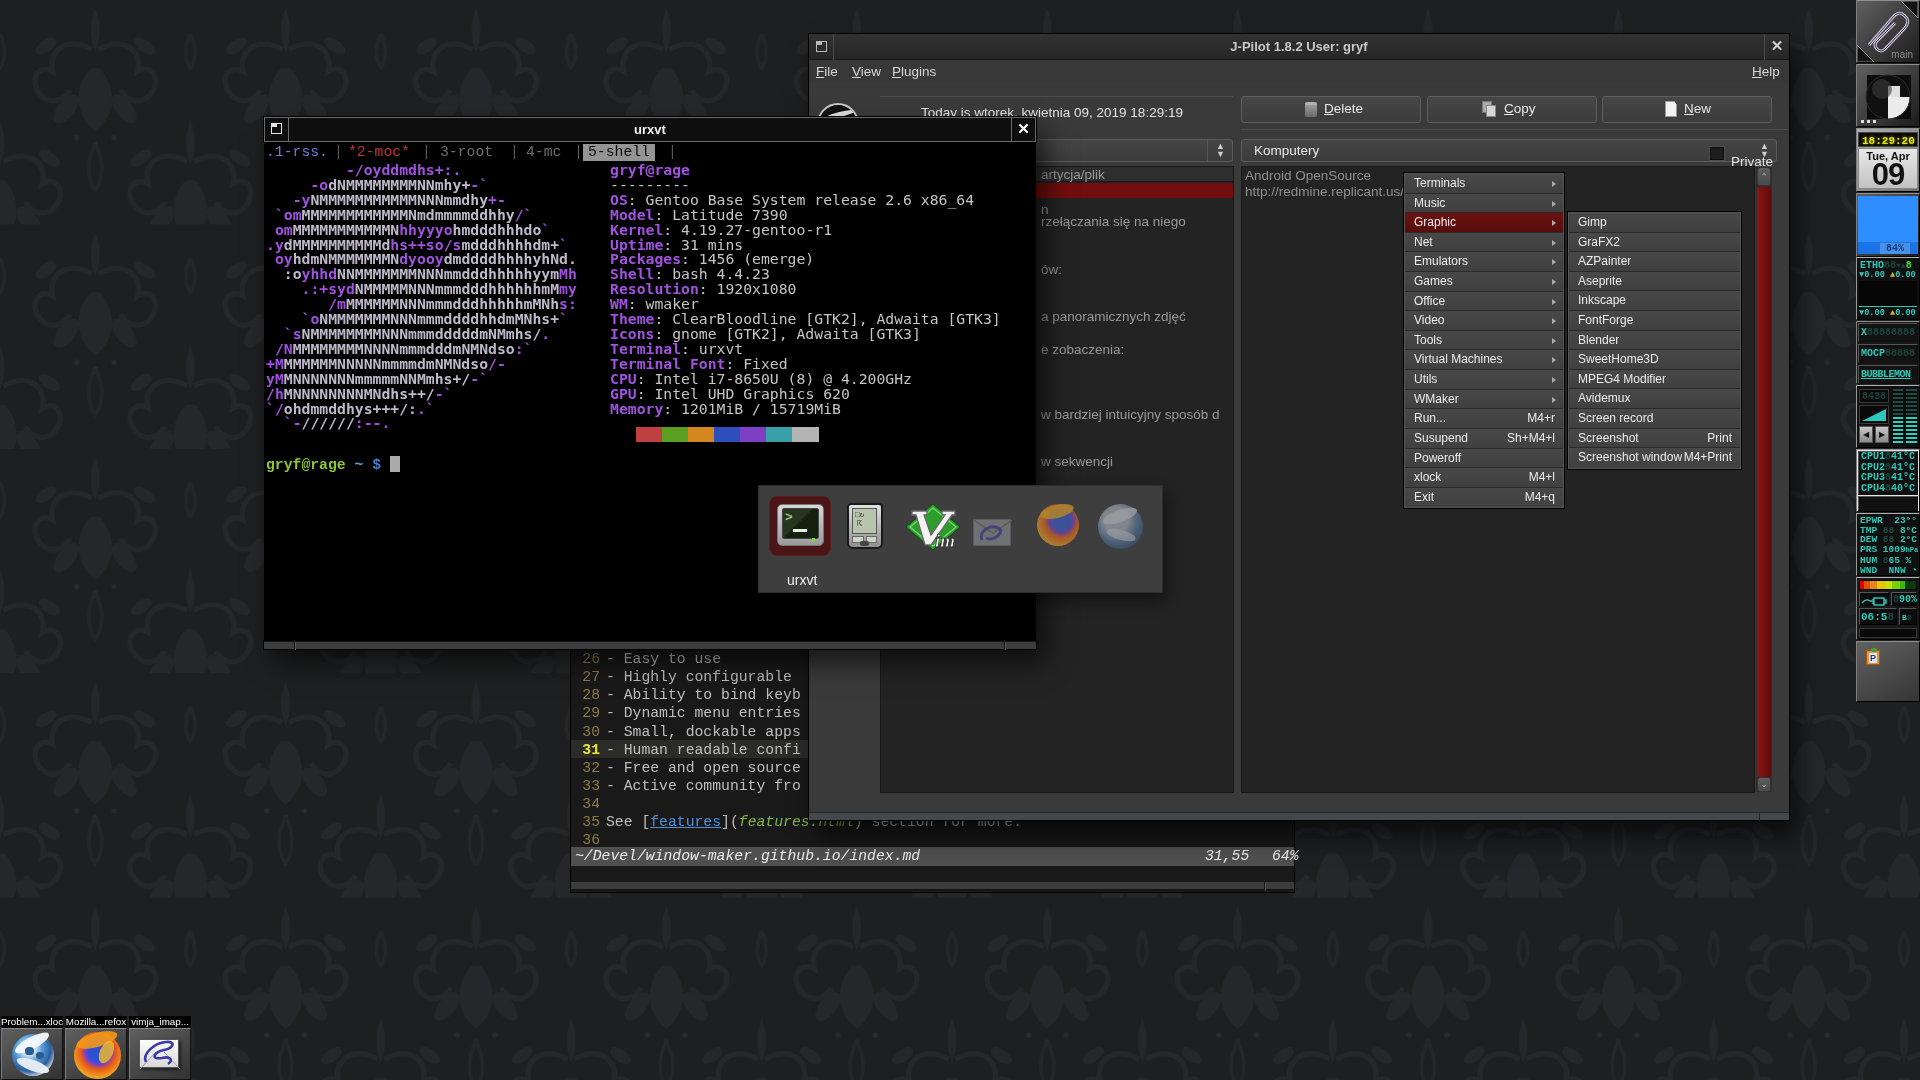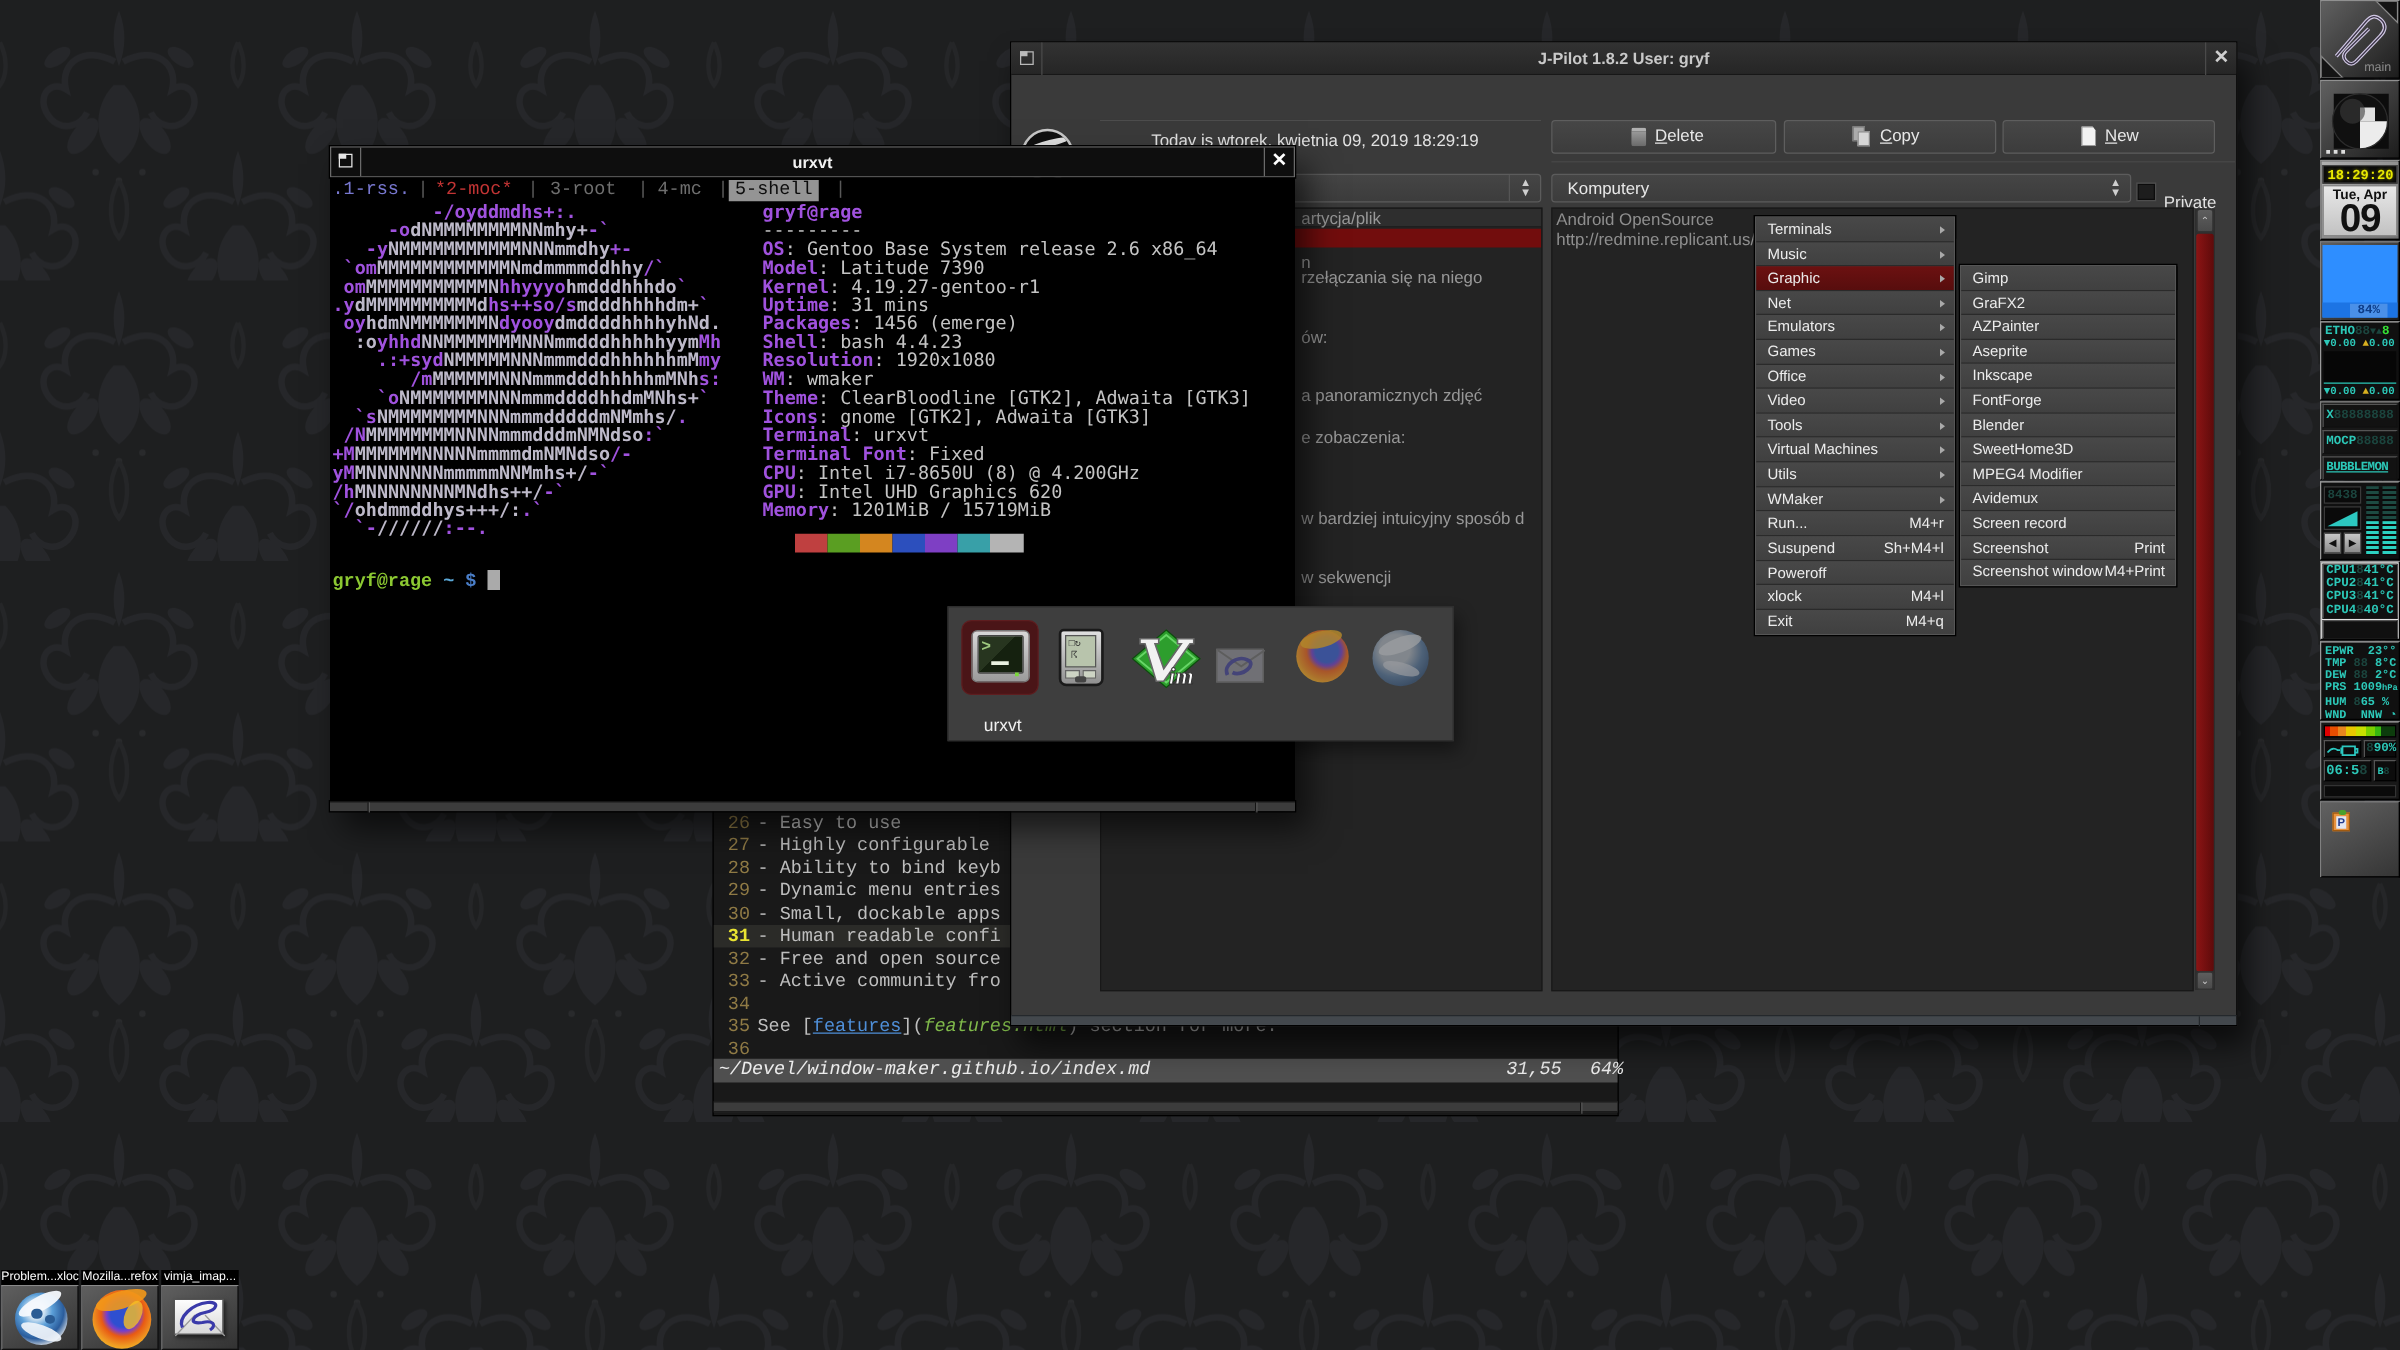--- a/index.html
+++ b/index.html
@@ -106,20 +106,26 @@
 <div id="jp" class="abs">
  <div class="tb">
   <div class="abs" style="left:26px;right:26px;top:0;height:26px;text-align:center;font-weight:bold;font-size:13px;line-height:25px;color:#c9c9c9;">J-Pilot 1.8.2 User: gryf</div>
   <div class="abs" style="left:0;top:0;width:25px;height:26px;border-right:1px solid #4a4a4a;">
     <div class="abs" style="left:7px;top:7px;width:11px;height:11px;border:1.5px solid #b9b9b9;"></div>
     <div class="abs" style="left:7px;top:7px;width:6px;height:4px;background:#b9b9b9;"></div>
   </div>
   <div class="abs" style="right:0;top:0;width:25px;height:26px;border-left:1px solid #4a4a4a;color:#cfcfcf;font-weight:bold;font-size:15px;text-align:center;line-height:24px;">✕</div>
  </div>
 
+ <div class="abs" style="left:0;top:27px;width:100%;height:22px;background:#383838;color:#d6d6d6;font-size:13.5px;">
+   <span class="abs" style="top:0;left:7px;top:3px;"><u>F</u>ile</span>
+   <span class="abs" style="top:0;left:43px;top:3px;"><u>V</u>iew</span>
+   <span class="abs" style="top:0;left:83px;top:3px;"><u>P</u>lugins</span>
+   <span class="abs" style="top:0;left:943px;top:3px;"><u>H</u>elp</span>
+ </div>
 
  <div class="abs" style="left:71px;top:62px;width:353px;height:1px;background:#2b2b2b;border-bottom:1px solid #4d4d4d;"></div>
  <div class="abs" style="left:432px;top:95px;width:547px;height:1px;background:#2b2b2b;border-bottom:1px solid #4d4d4d;"></div>
 
  <div class="abs" style="left:8px;top:69px;width:42px;height:42px;border-radius:50%;background:#101010;border:2px solid #c8c8c8;overflow:hidden;">
    <div class="abs" style="left:4px;top:7px;width:34px;height:5px;background:#e0e0e0;border-radius:50%;transform:rotate(-14deg);"></div>
    <div class="abs" style="left:2px;top:18px;width:38px;height:5px;background:#d0d0d0;border-radius:50%;transform:rotate(-14deg);"></div>
    <div class="abs" style="left:4px;top:29px;width:34px;height:5px;background:#c0c0c0;border-radius:50%;transform:rotate(-14deg);"></div>
  </div>
  <div class="abs" style="left:112px;top:71px;font-size:13.5px;color:#e2e2e2;">Today is wtorek, kwietnia 09, 2019 18:29:19</div>
@@ -135,21 +141,21 @@
  </div>
  <div class="gbtn" style="left:793px;top:62px;width:170px;">
    <span class="abs" style="top:0;left:62px;top:4px;width:12px;height:16px;background:#f2f2f2;border:1px solid #999;clip-path:polygon(0 0,75% 0,100% 25%,100% 100%,0 100%);"></span>
    <span class="abs" style="top:0;left:81px;top:4px;"><u>N</u>ew</span>
  </div>
 
  <div class="abs" style="left:99px;top:105px;width:325px;height:23px;background:linear-gradient(#454545,#3c3c3c);border:1px solid #5c5c5c;border-radius:3px;">
    <div class="abs" style="right:24px;top:0;width:1px;height:21px;background:#555;"></div>
    <div class="abs" style="right:7px;top:2px;color:#cfcfcf;font-size:9px;line-height:8px;">▲<br>▼</div>
  </div>
- <div class="abs" style="left:432px;top:105px;width:464px;height:23px;background:linear-gradient(#454545,#3c3c3c);border:1px solid #5c5c5c;border-radius:3px;">
+ <div class="abs" style="left:432px;top:105px;width:536px;height:23px;background:linear-gradient(#454545,#3c3c3c);border:1px solid #5c5c5c;border-radius:3px;">
    <div class="abs" style="left:12px;top:3px;font-size:13.5px;color:#e8e8e8;">Komputery</div>
    <div class="abs" style="right:7px;top:2px;color:#cfcfcf;font-size:9px;line-height:8px;">▲<br>▼</div>
  </div>
  <div class="abs" style="left:901px;top:113px;width:14px;height:13px;background:#1d1d1d;border:1px solid #0c0c0c;outline:1px solid #4e4e4e;"></div>
  <div class="abs" style="left:922px;top:120px;font-size:13.5px;color:#e2e2e2;">Private</div>
 
  <div class="glist" style="left:71px;top:132px;width:354px;height:627px;overflow:hidden;">
    <div class="abs" style="left:0;top:0;width:100%;height:15px;background:#2e2e2e;border-bottom:1px solid #1a1a1a;"></div>
    <div class="gtxt" style="left:160px;top:0;">artycja/plik</div>
    <div class="abs" style="left:0;top:16px;width:100%;height:15px;background:#720d0d;"></div>

